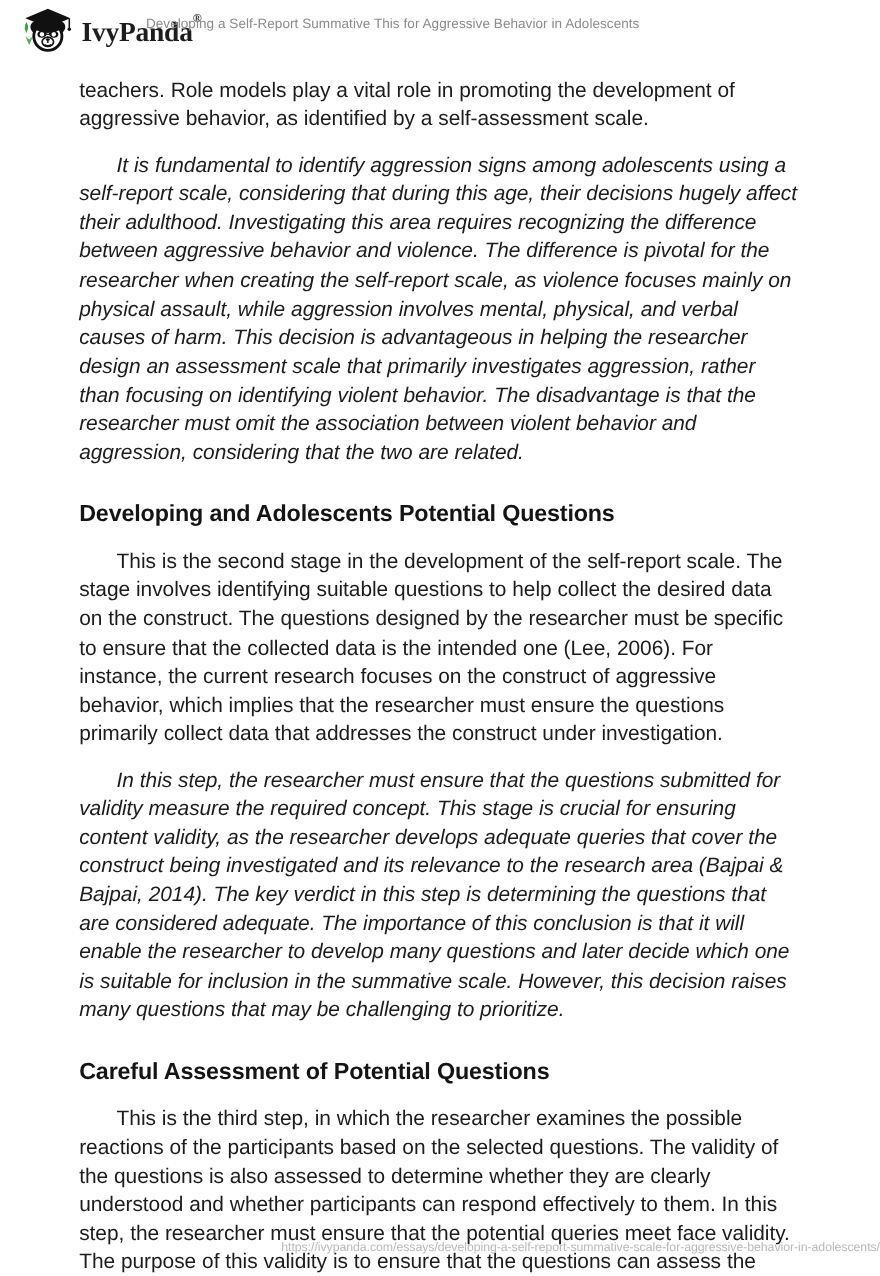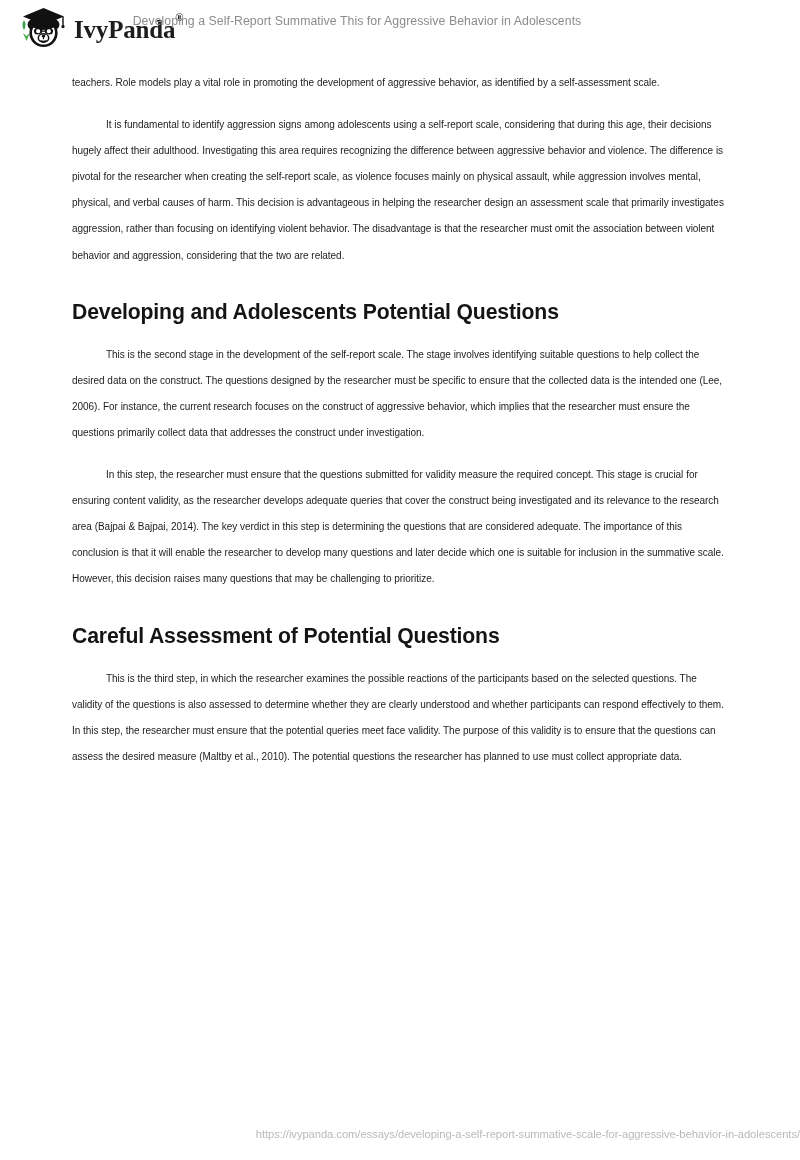--- a/index.html
+++ b/index.html
@@ -72,32 +72,33 @@
 
   
   .doc {
     position: absolute;
     left: 72px;
     top: 70px;
     width: 654px;
   }
   .doc p {
     margin: 0 0 0 0;
-    font-size: 10px;
+    font-size: 19px;
     line-height: 26.1px;
     color: #1c1c1c;
     text-align: left;
     letter-spacing: -0.04px;
     word-spacing: 0.1px;
   }
   .doc p.indent {
     text-indent: 34px;
   }
   .gap-para {
     margin-top: 16px !important;
+    font-style: italic;
   }
   .doc h2 {
     font-size: 21.2px;
     font-weight: bold;
     color: #141414;
     margin: 30px 0 0 0;
     line-height: 26px;
     letter-spacing: -0.15px;
   }
   .after-heading {

